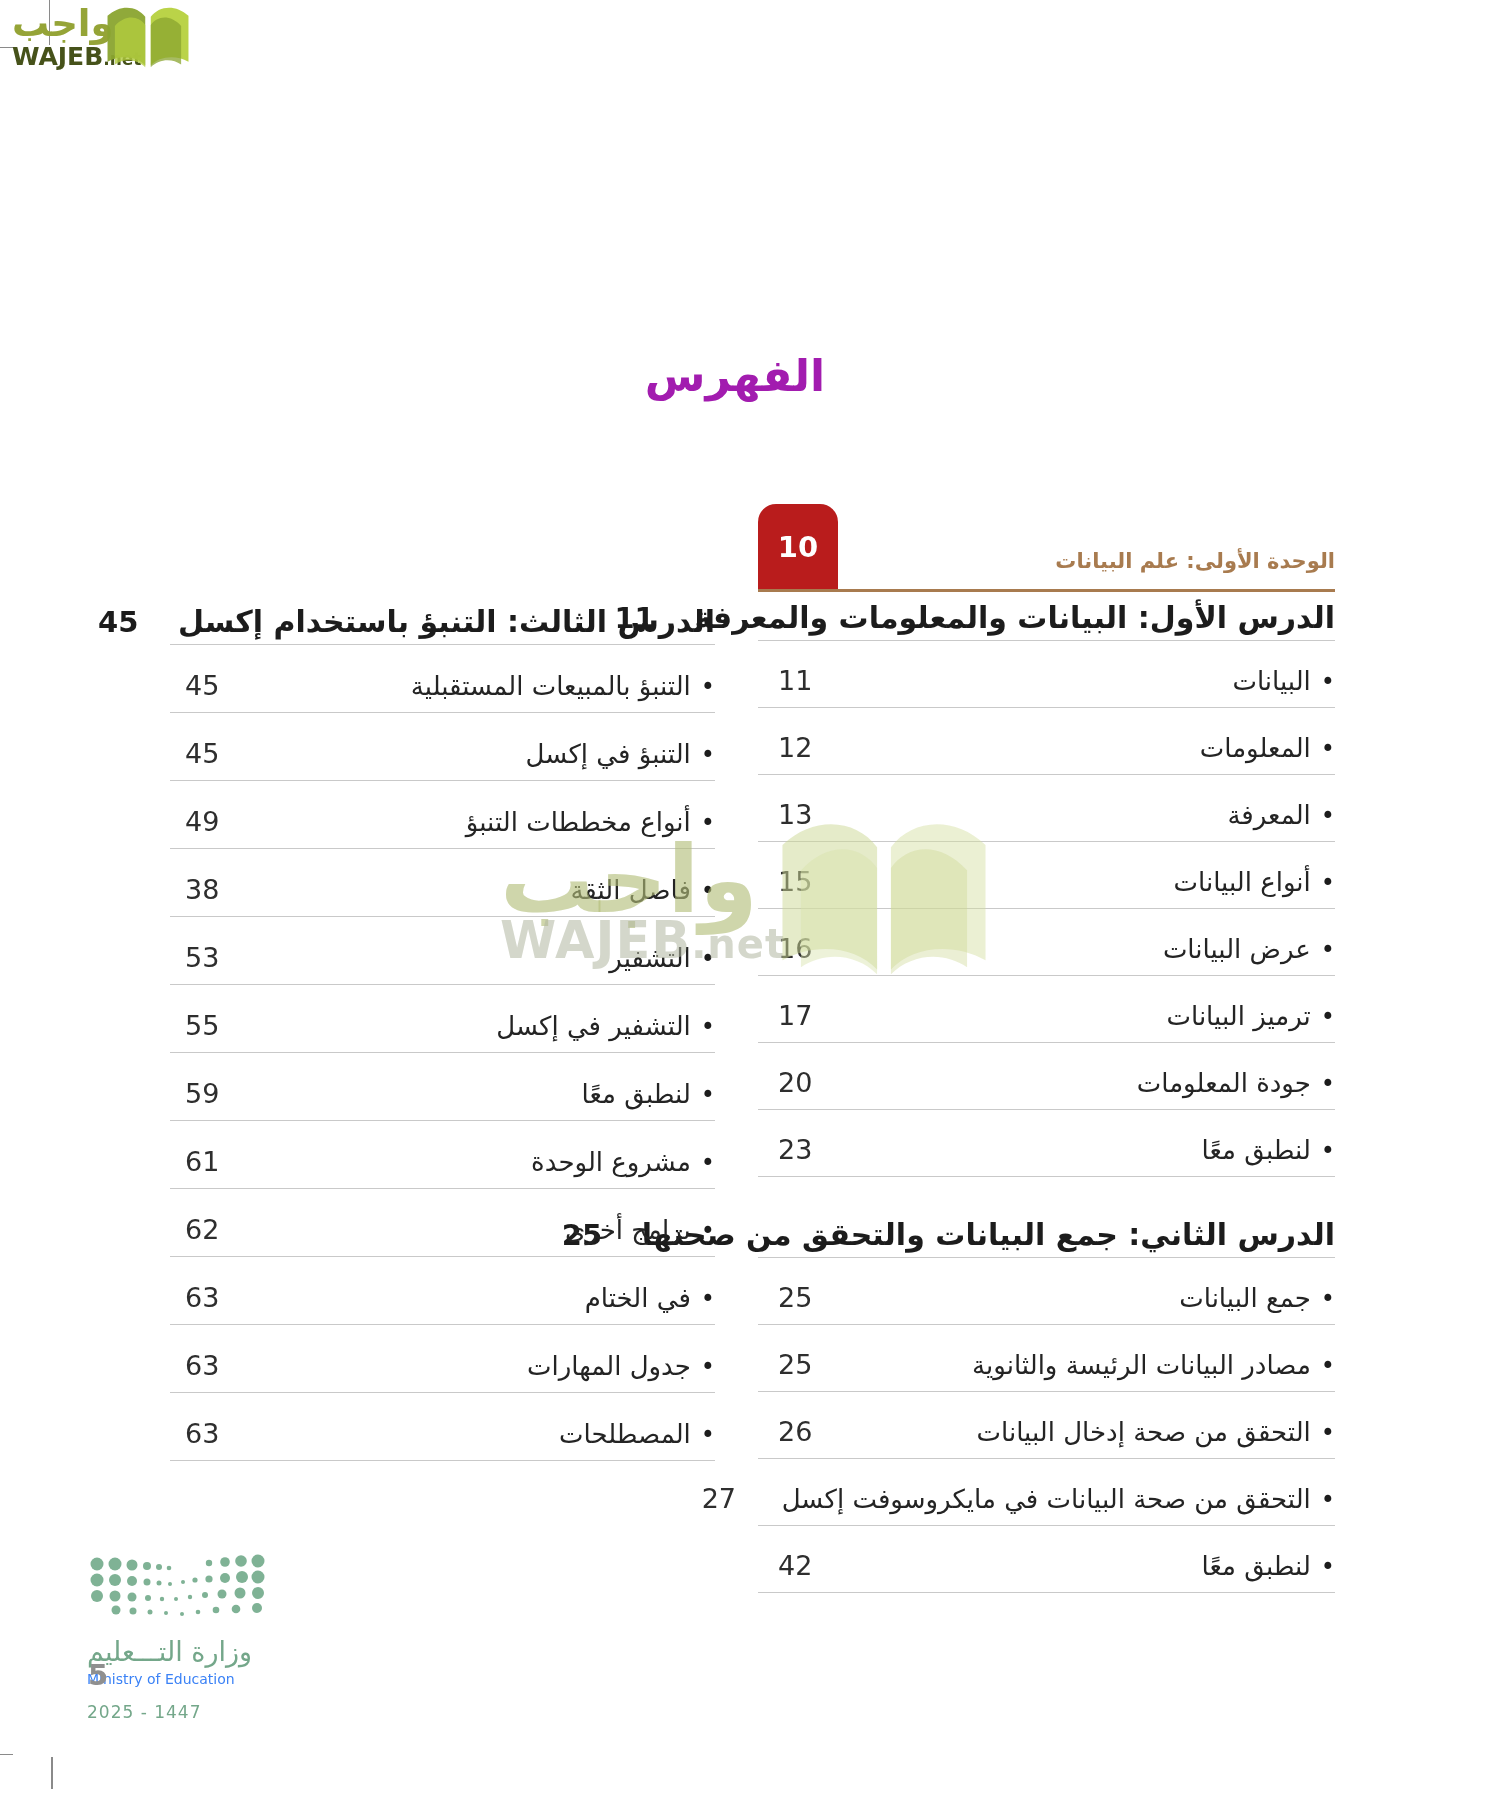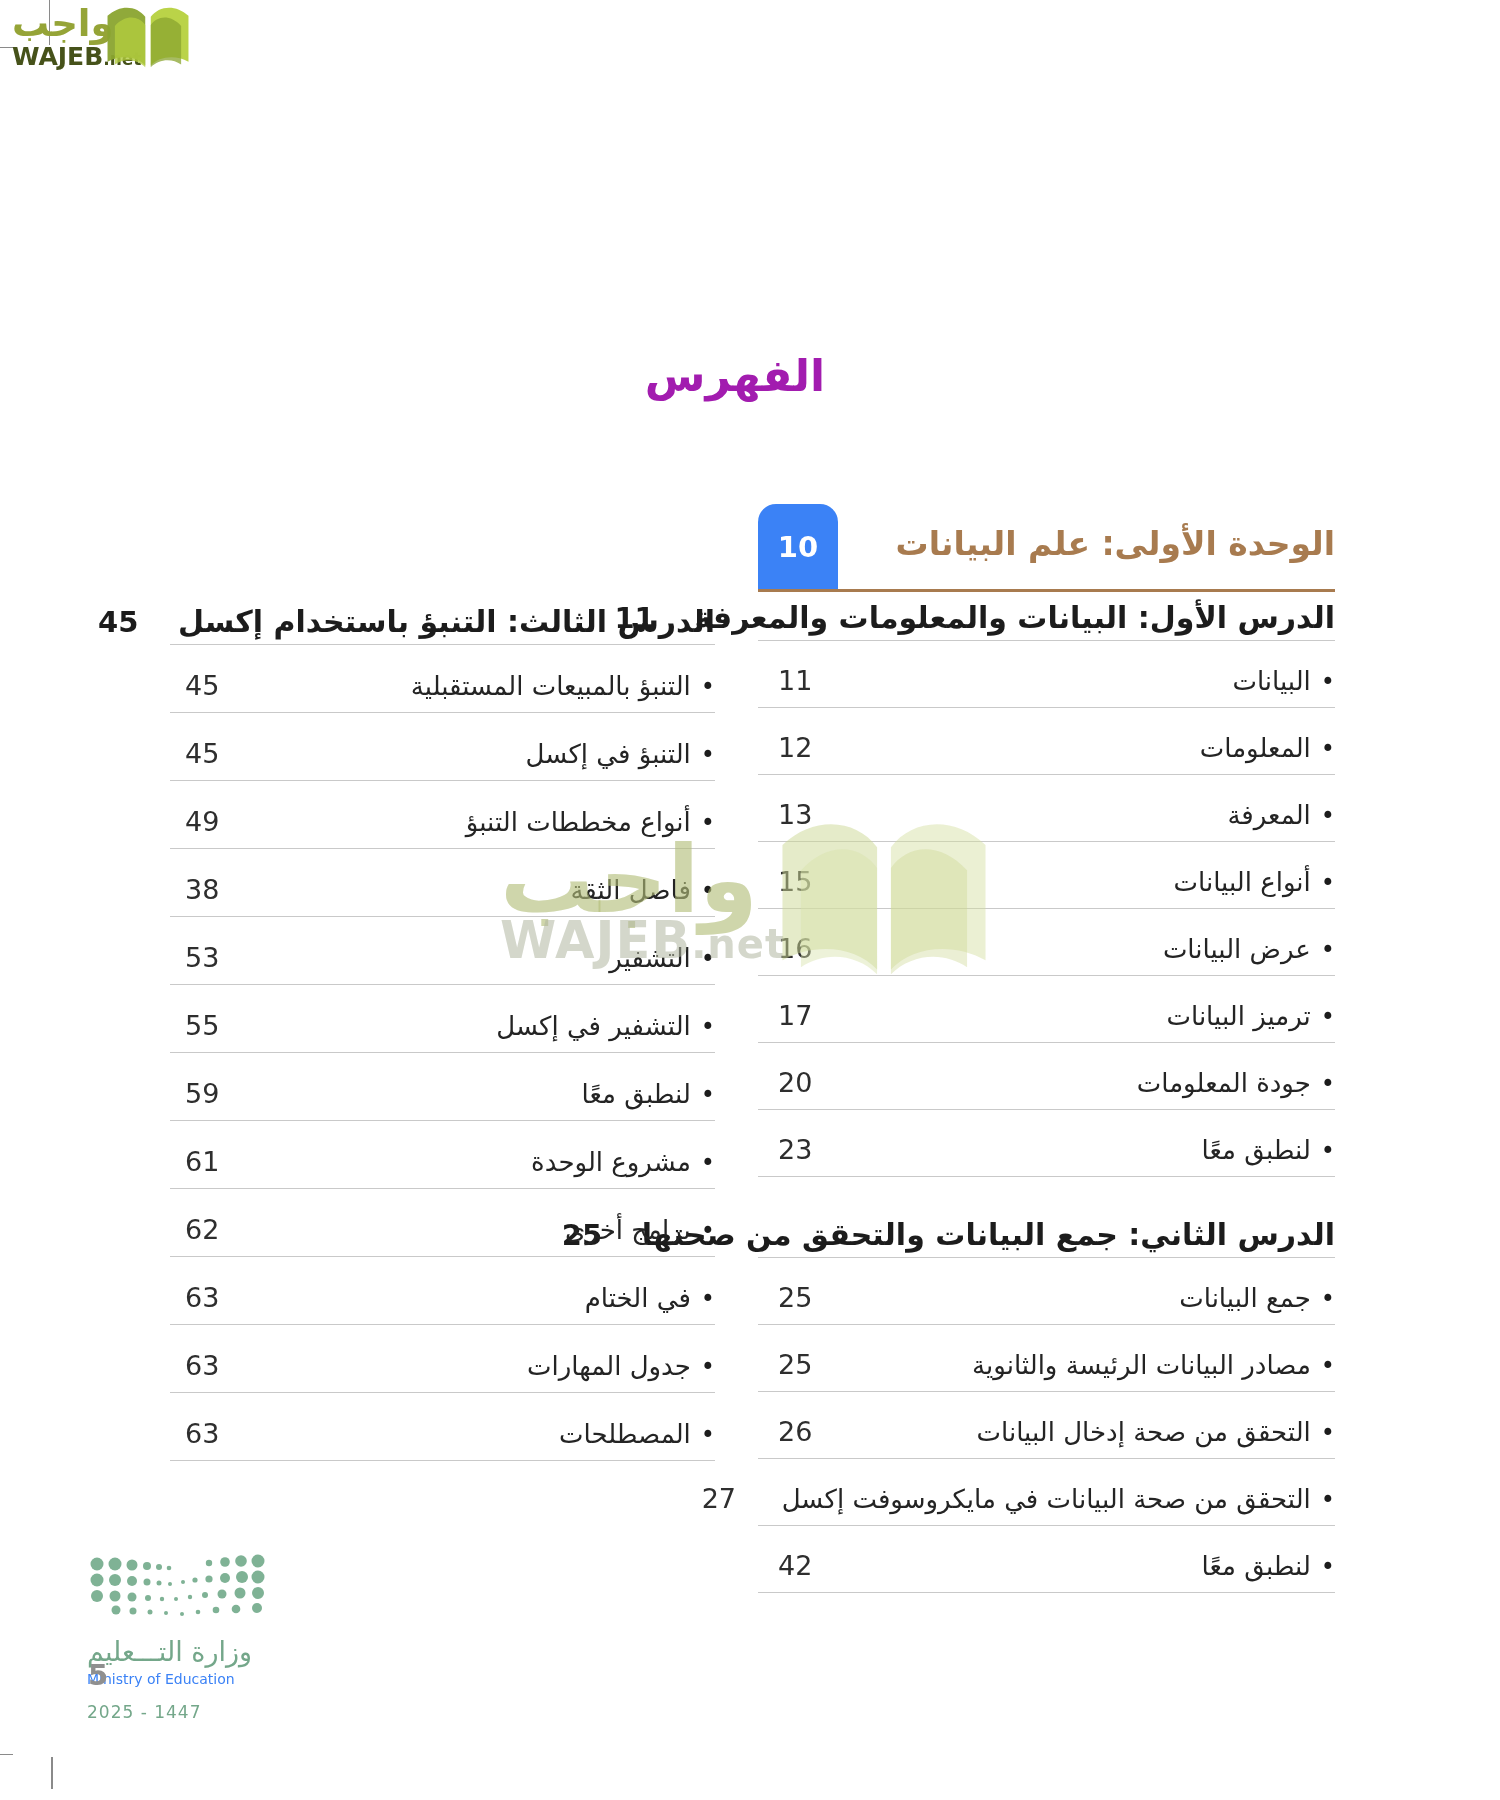--- a/index.html
+++ b/index.html
@@ -23,23 +23,23 @@
     text-align:center;font-size:44px;font-weight:bold;color:#a21caf;z-index:1;}
 
   
   .col{position:absolute;z-index:1;}
   .col-right{left:758px;top:500px;width:577px;}
   .col-left{left:170px;top:600px;width:545px;}
 
   
   .unit-head{position:relative;height:89px;border-bottom:3px solid #a87b4f;}
   .unit-badge{position:absolute;left:0;bottom:0;width:80px;height:85px;
-    background:#3b82f6;border-radius:18px 18px 0 0;color:#ffffff;
+    background:#b91c1c;border-radius:18px 18px 0 0;color:#ffffff;
     font-size:29px;font-weight:bold;display:flex;align-items:center;justify-content:center;}
-  .unit-title{position:absolute;right:0;bottom:26px;font-size:33px;font-weight:bold;color:#a87b4f;white-space:nowrap;}
+  .unit-title{position:absolute;right:0;bottom:16px;font-size:21px;font-weight:bold;color:#a87b4f;white-space:nowrap;}
 
   
   .row{display:flex;direction:rtl;justify-content:space-between;align-items:flex-end;
     border-bottom:1px solid #c9c9c9;box-sizing:border-box;}
   .pnum{direction:ltr;text-align:left;width:80px;flex:0 0 80px;}
   .lesson-head{height:49px;padding:0 0 5px 20px;}
   .lesson-head .lh-title{font-size:30px;font-weight:bold;color:#1c1c1c;white-space:nowrap;}
   .lesson-head .pnum{font-size:29px;font-weight:bold;color:#1c1c1c;}
   .col-right .lesson-head + .lesson-head, .col-right .item + .lesson-head{height:81px;}
   .col-left .lesson-head{height:45px;}

